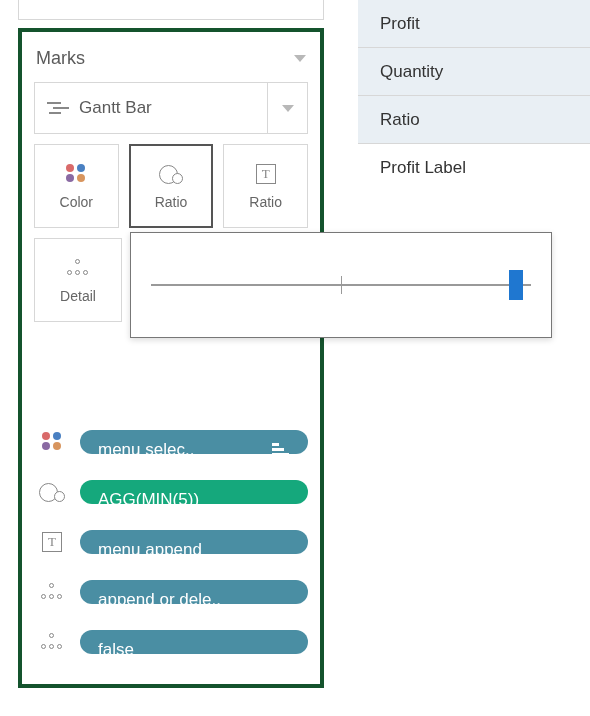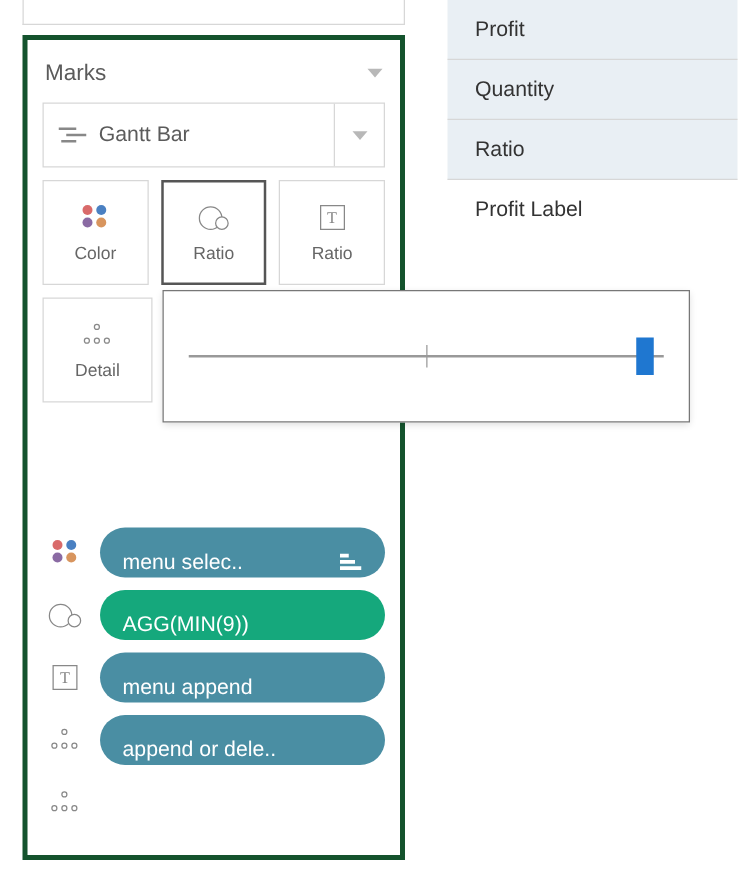--- a/index.html
+++ b/index.html
@@ -207,21 +207,21 @@
     height: 40px;
   }
   .pill-row .row-icon {
     width: 36px;
     display: flex;
     align-items: center;
     justify-content: center;
   }
   .pill {
     flex: 1;
-    height: 40px;
+    height: 24px;
     background: #4a8ea3;
     color: #fff;
     border-radius: 20px;
     display: flex;
     align-items: center;
     padding: 16px 18px 0 18px;
     font-size: 17px;
     justify-content: space-between;
     gap: 8px;
     min-width: 0;
@@ -356,21 +356,21 @@
         </div>
       </div>
       <div class="pill-row">
         <div class="row-icon">
           <span class="size-icon">
             <span class="big"></span>
             <span class="small"></span>
           </span>
         </div>
         <div class="pill green">
-          <span class="pill-text">AGG(MIN(9))</span>
+          <span class="pill-text">AGG(MIN(5))</span>
         </div>
       </div>
       <div class="pill-row">
         <div class="row-icon">
           <span class="label-icon">T</span>
         </div>
         <div class="pill">
           <span class="pill-text">menu append</span>
         </div>
       </div>
@@ -389,20 +389,23 @@
       </div>
       <div class="pill-row">
         <div class="row-icon">
           <span class="detail-icon">
             <span class="di1"></span>
             <span class="di2"></span>
             <span class="di3"></span>
             <span class="di4"></span>
           </span>
         </div>
+        <div class="pill">
+          <span class="pill-text">false</span>
+        </div>
       </div>
     </div>
 </div>
 
 <div class="slider-popup">
   <div class="slider-track">
     <span class="slider-tick"></span>
     <span class="slider-thumb" style="left: calc(96% - 7px); right: auto;"></span>
   </div>
 </div>

